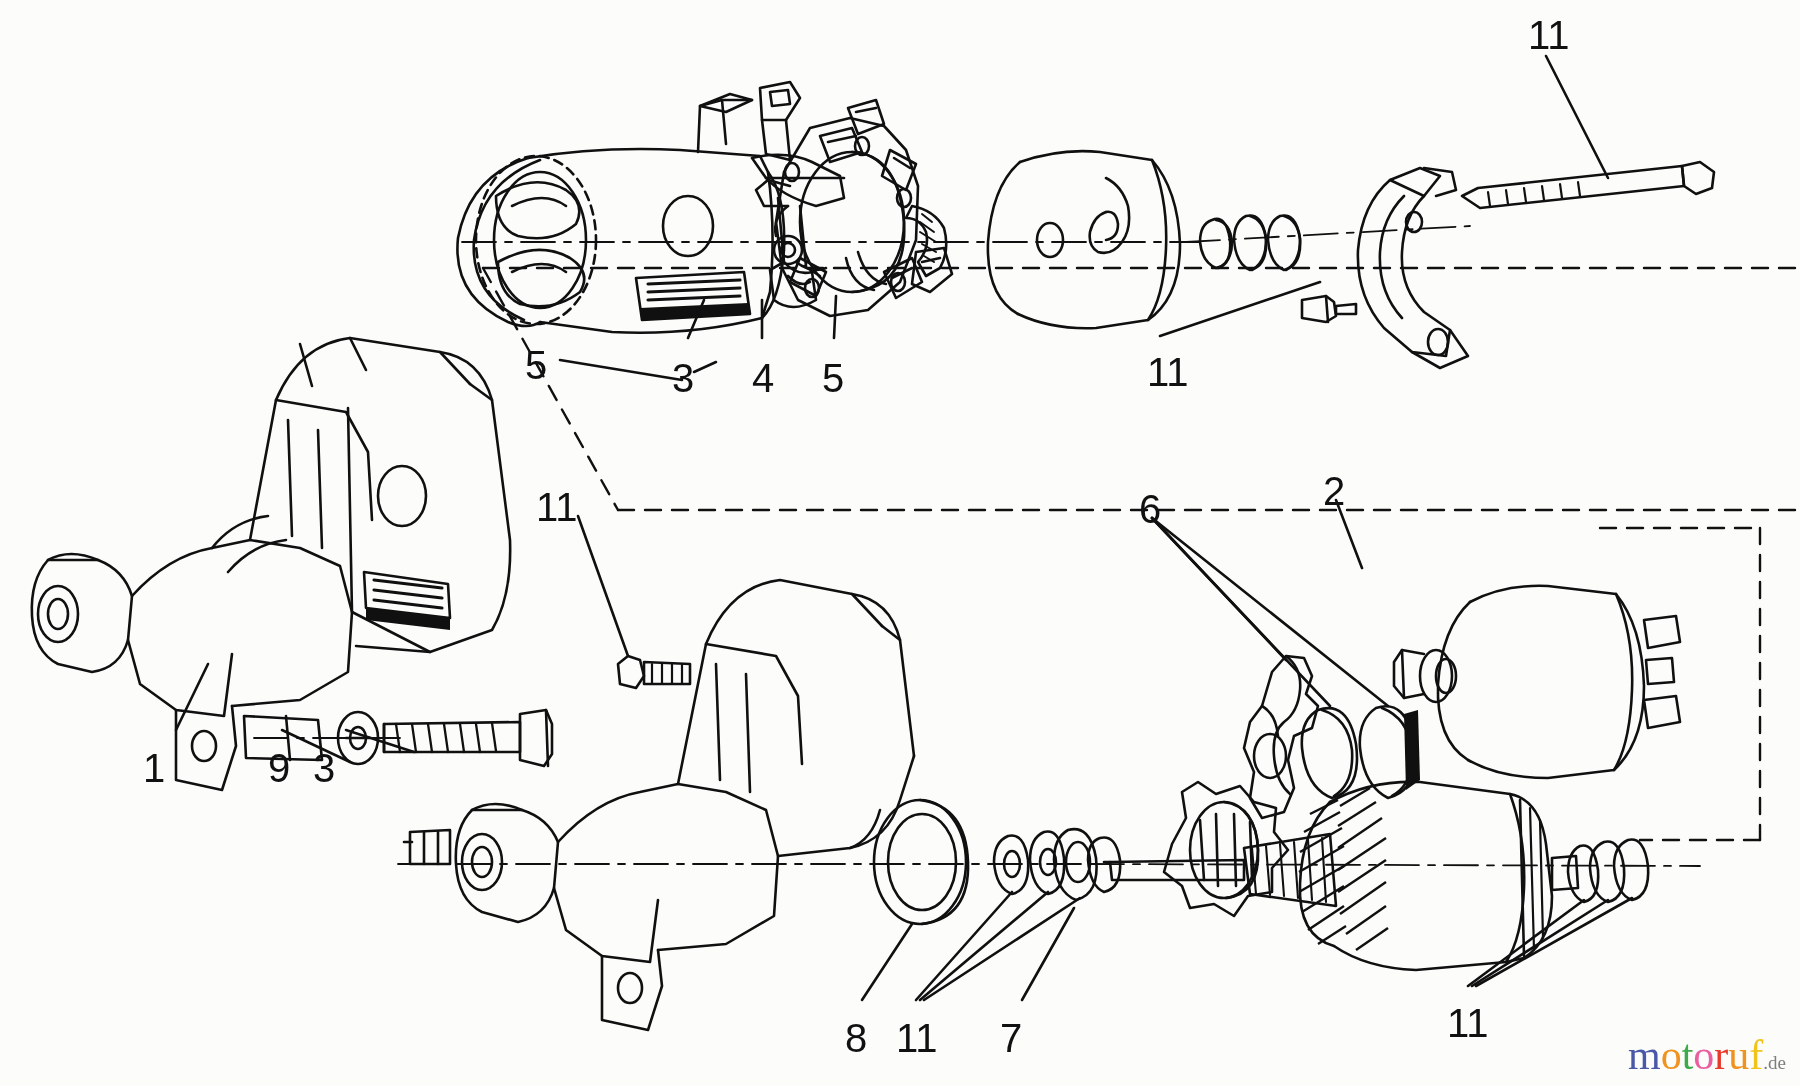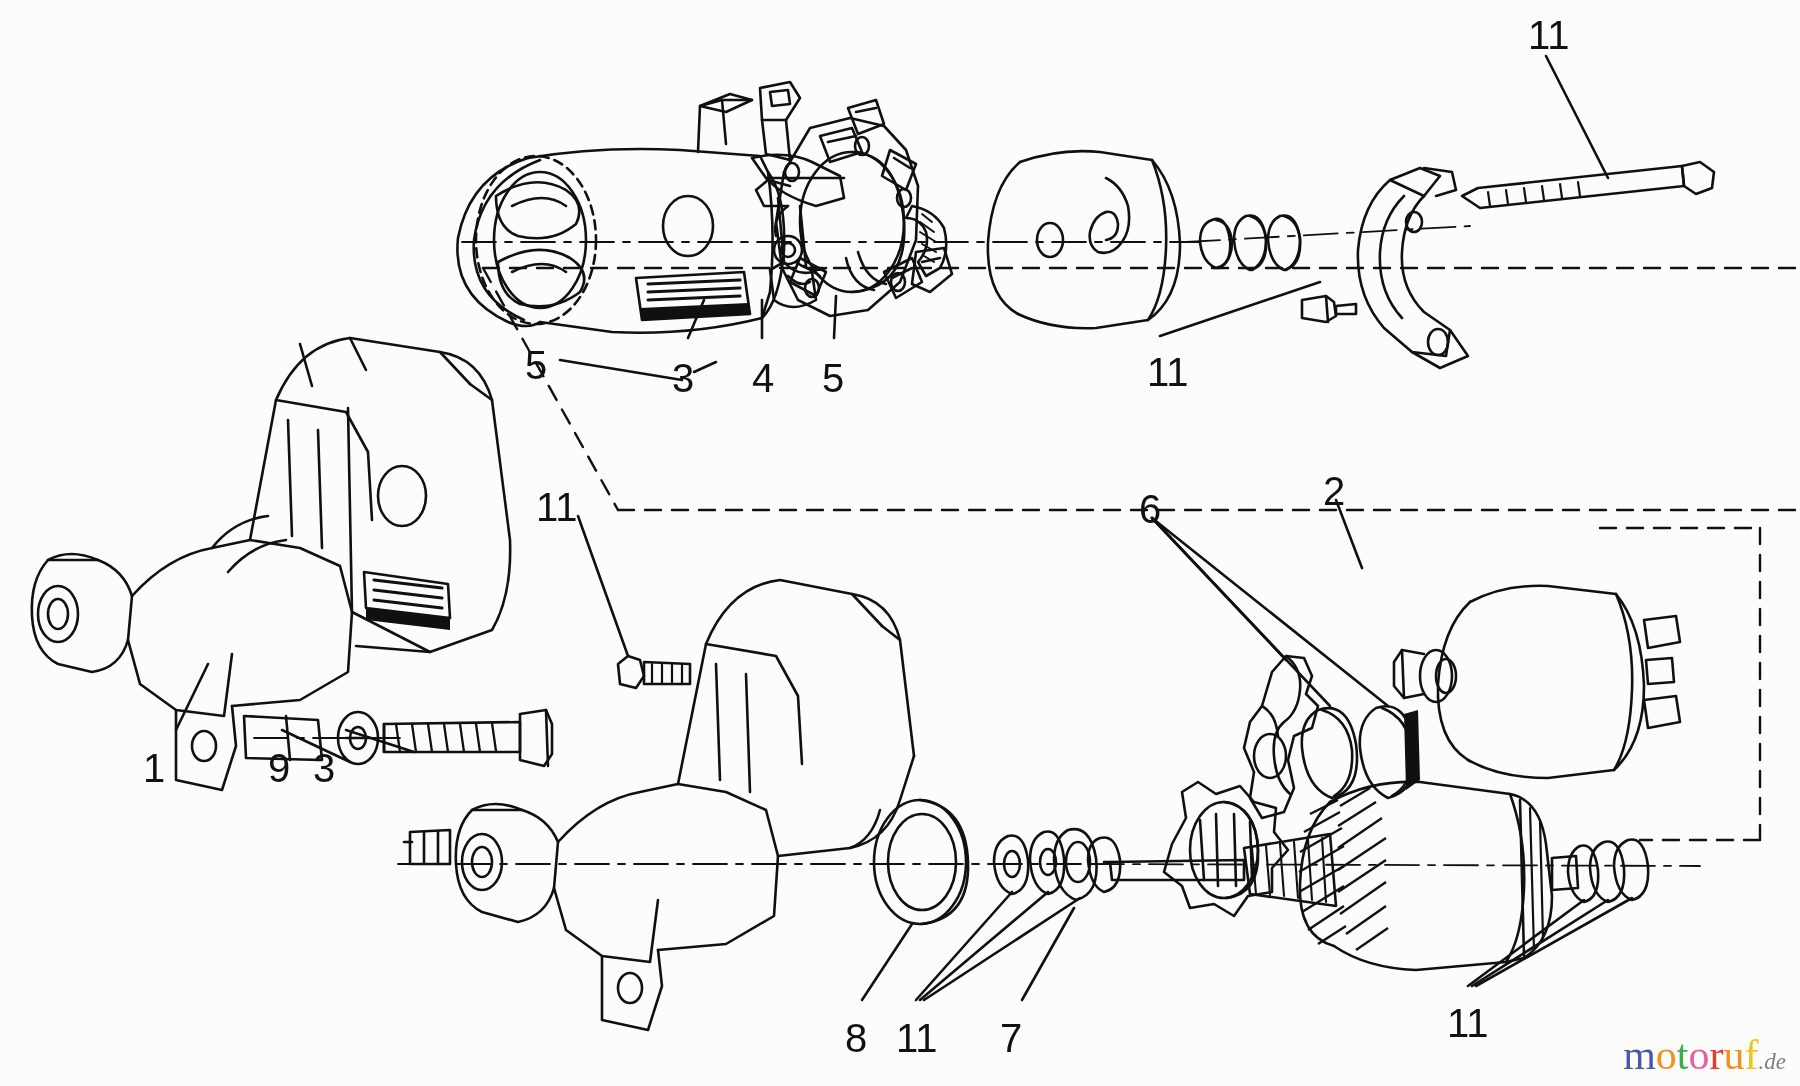--- a/index.html
+++ b/index.html
@@ -35,24 +35,23 @@
     right: 14px;
     bottom: 10px;
     font-family: "Liberation Serif", serif;
     font-size: 42px;
     line-height: 1;
     letter-spacing: 0px;
     white-space: nowrap;
   }
   #watermark .wm-l { font-weight: 400; }
   #watermark .wm-de {
-    font-size: 23px;
+    font-size: 19px;
     color: #7d7d7d;
     vertical-align: baseline;
-    font-style: italic;
   }
 </style>
 </head>
 <body>
 
 <div id="page" style="background: rgb(252, 253, 250);">
 
   <svg id="diagram" viewBox="0 0 1800 1086" xmlns="http://www.w3.org/2000/svg">
     <defs>
       <g id="hatchdot"></g>

